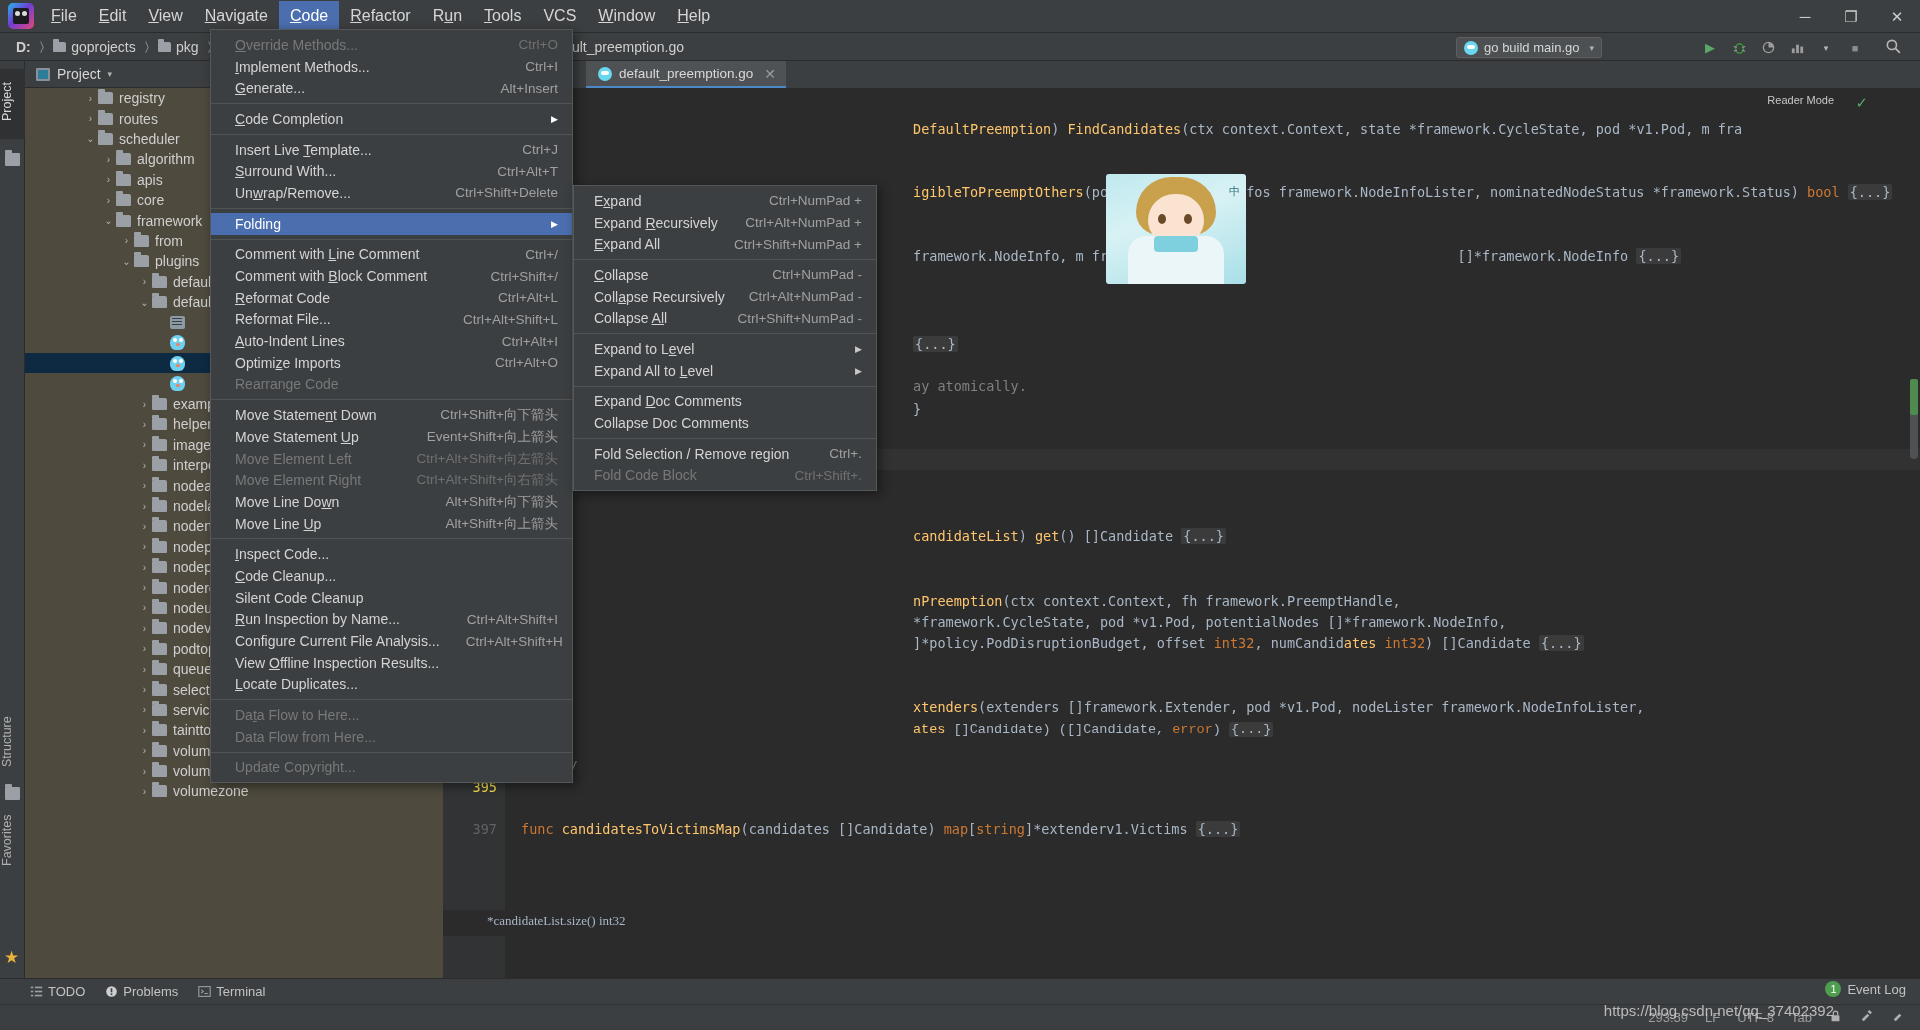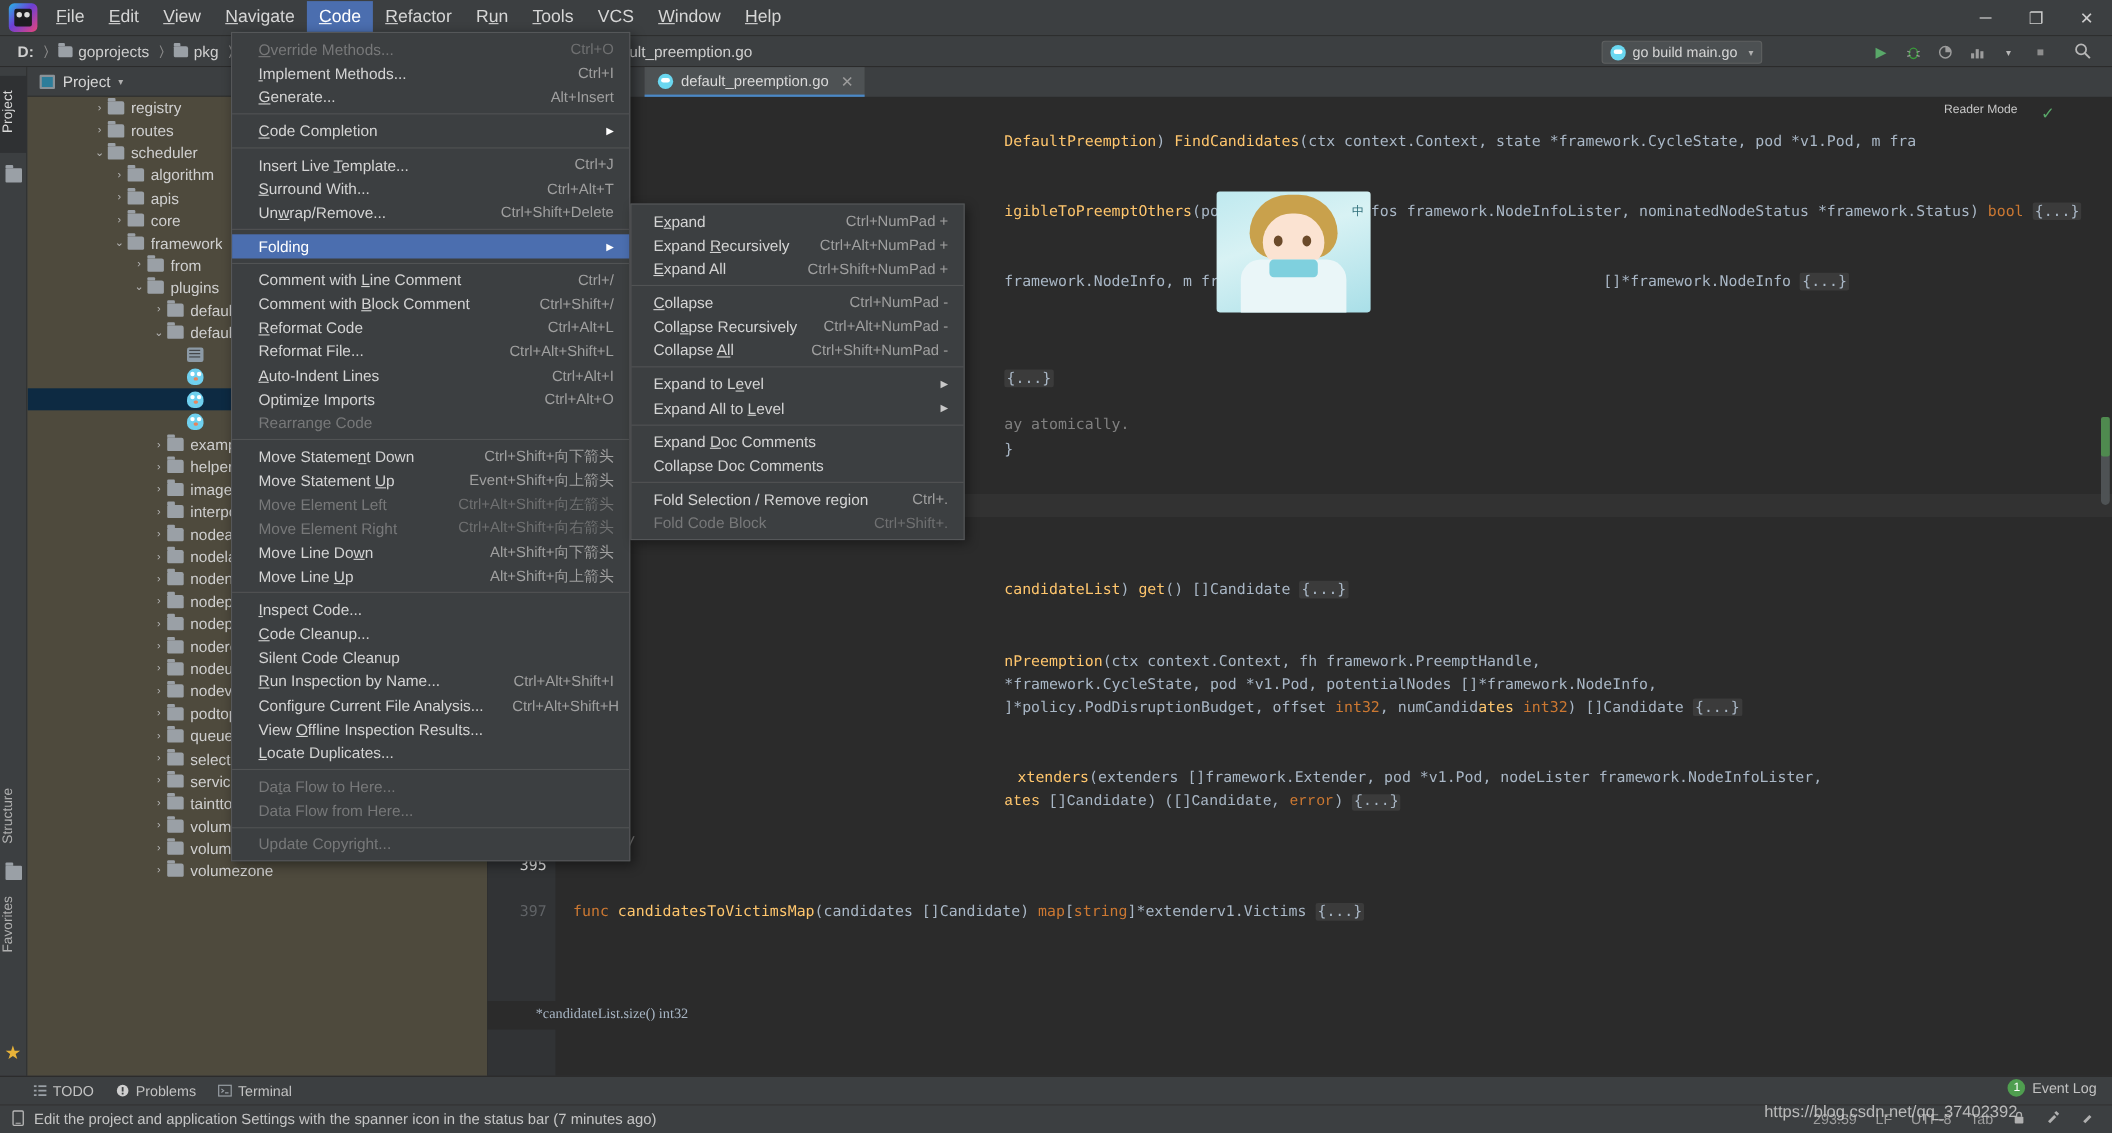--- a/index.html
+++ b/index.html
@@ -562,27 +562,27 @@
           <div class="cline" style="left: 470px; top: 30px;"><span class="fn">DefaultPreemption</span>) <span class="fn">FindCandidates</span>(ctx context.Context, state *framework.CycleState, pod *v1.Pod, m fra</div>
           <div class="cline" style="left: 470px; top: 93px;"><span class="fn">igibleToPreemptOthers</span>(pod *v1.Pod, nodeInfos framework.NodeInfoLister, nominatedNodeStatus *framework.Status) <span class="kw">bool</span> <span class="fold">{...}</span></div>
           <div class="cline" style="left: 470px; top: 157px;">framework.NodeInfo, m framework                                    []*framework.NodeInfo <span class="fold">{...}</span></div>
           <div class="cline" style="left: 470px; top: 245px;"><span class="fold">{...}</span></div>
           <div class="cline" style="left: 470px; top: 287px;"><span class="cmt">ay atomically.</span></div>
           <div class="cline" style="left: 470px; top: 310px;">}</div>
           <div class="cline" style="left: 470px; top: 437px;"><span class="fn">candidateList</span>) <span class="fn">get</span>() []Candidate <span class="fold">{...}</span></div>
           <div class="cline" style="left: 470px; top: 502px;"><span class="fn">nPreemption</span>(ctx context.Context, fh framework.PreemptHandle,</div>
           <div class="cline" style="left: 470px; top: 523px;">*framework.CycleState, pod *v1.Pod, potentialNodes []*framework.NodeInfo,</div>
           <div class="cline" style="left: 470px; top: 544px;">]*policy.PodDisruptionBudget, offset <span class="kw">int32</span>, numCandid<span class="fn">ates</span> <span class="kw">int32</span>) []Candidate <span class="fold">{...}</span></div>
-          <div class="cline" style="left: 482px; top: 608px; text-align: right;"><span class="fn">xtenders</span>(extenders []framework.Extender, pod *v1.Pod, nodeLister framework.NodeInfoLister,</div>
+          <div class="cline" style="left: 470px; top: 608px; text-align: right;"><span class="fn">xtenders</span>(extenders []framework.Extender, pod *v1.Pod, nodeLister framework.NodeInfoLister,</div>
           <div class="cline" style="left: 470px; top: 630px; font-family: Liberation Mono, monospace;"><span class="fn">ates</span> []Candidate) ([]Candidate, <span class="kw">error</span>) <span class="fold">{...}</span></div>
         </div>
       <div id="numlines">
           <div class="cline" style="left: 14px; top: 667px; color: rgb(96, 99, 102); width: 40px; text-align: right;">394</div>
           <div class="cline" style="left: 78px; top: 667px;"><span class="cmt">/ ... /</span></div>
-          <div class="cline" style="left: 14px; top: 688px; color: #e5e5e5; width: 40px; text-align: right;">395</div>
+          <div class="cline" style="left: 14px; top: 688px; color: #fde047; width: 40px; text-align: right;">395</div>
           <div class="cline" style="left: 78px; top: 688px;"></div>
           <div class="cline" style="left: 14px; top: 730px; color: rgb(96, 99, 102); width: 40px; text-align: right;">397</div>
           <div class="cline" style="left: 78px; top: 730px;"><span class="kw">func</span> <span class="fn">candid<span class="fn">ates</span>ToVictimsMap</span>(candidates []Candidate) <span class="kw">map</span>[<span class="kw">string</span>]*extenderv1.Victims <span class="fold">{...}</span></div>
         </div>
 
       <div class="anime">
         <div class="hair"></div>
           <div class="face"></div>
         <div class="eyeL"></div>
           <div class="eyeR"></div>
@@ -827,29 +827,20 @@
       <span>Terminal</span>
     </div>
   </div>
 
   <div class="evlog">
     <span class="badge">1</span>
     <span>Event Log</span>
   </div>
 
   <div class="statusbar">
-    <div class="msg">
-      <span>
-        <svg width="13" height="15" viewBox="0 0 14 16">
-            <rect x="2" y="1" width="10" height="14" fill="none" stroke="#b7b7b7" stroke-width="1.3" rx="1"></rect>
-            <line x1="4.5" y1="13" x2="9.5" y2="13" stroke="#b7b7b7" stroke-width="1.2"></line>
-          </svg>
-      </span>
-      <span>Edit the project and application Settings with the spanner icon in the status bar (7 minutes ago)</span>
-    </div>
     <div class="right">
       <span>293:59</span>
       <span>LF</span>
       <span>UTF-8</span>
       <span>Tab</span>
       <span>
         <svg width="13" height="14" viewBox="0 0 14 16">
             <rect x="2.5" y="7" width="9" height="7" fill="#b0b0b0" rx="1"></rect>
             <path d="M4.5 7 V5 a2.5 2.5 0 0 1 5 0 V7" fill="none" stroke="#b0b0b0" stroke-width="1.4"></path>
           </svg>

